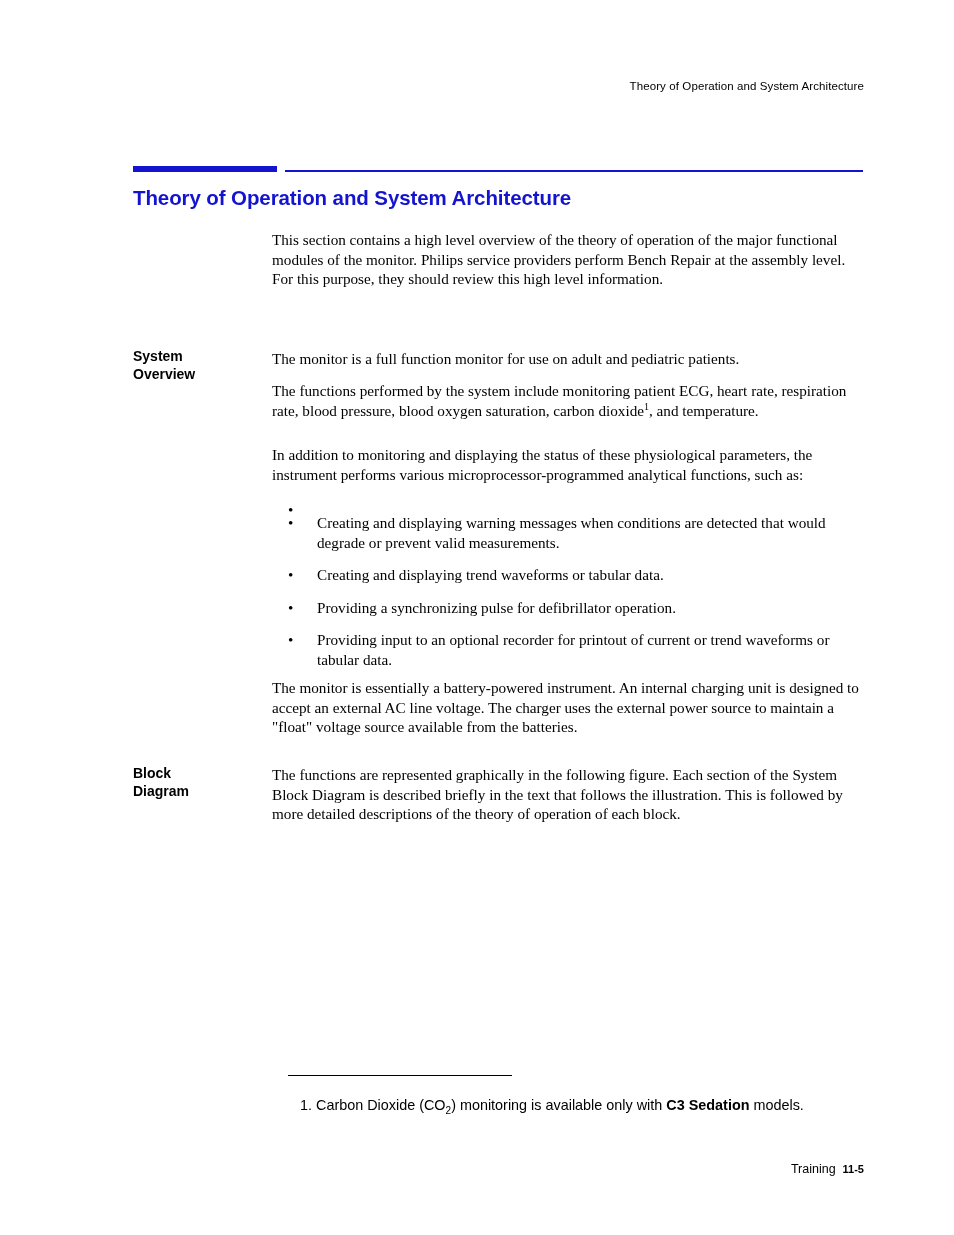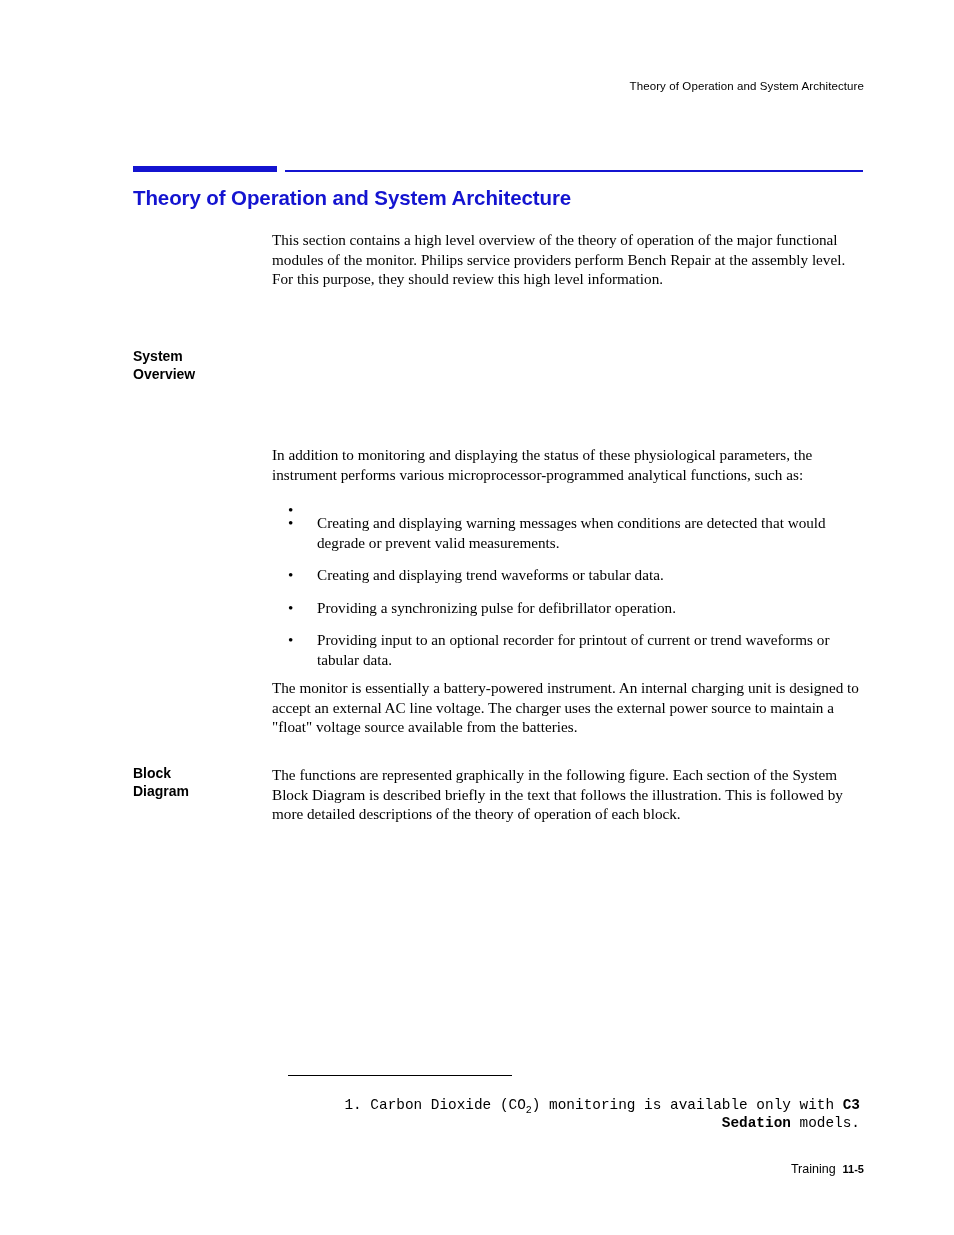--- a/index.html
+++ b/index.html
@@ -116,24 +116,23 @@
     left: 288px;
     width: 224px;
     height: 1px;
     background: #000000;
   }
   .footnote {
     position: absolute;
     top: 1096px;
     left: 300px;
     width: 560px;
-    font-family: Liberation Mono, monospace;
+    font-family: Liberation Sans, sans-serif;
     font-size: 14.4px;
     line-height: 18px;
-    text-align: right;
   }
   .footnote b {
     font-weight: bold;
   }
   .footer {
     position: absolute;
     top: 1162px;
     right: 90px;
     font-family: "Liberation Sans", sans-serif;
     font-size: 12.5px;
@@ -170,21 +169,27 @@
   <div class="body-col" style="top:230px;">
     <p class="body-text">This section contains a high level overview of the theory of operation of the major functional modules of the monitor. Philips service providers perform Bench Repair at the assembly level. For this purpose, they should review this high level information.</p>
   </div>
 
 
   <div class="side-head" style="top:347px;">
     <span>System</span><br>
     <span>Overview</span>
   </div>
 
-
+  <div class="body-col" style="top:349px;">
+    <p class="body-text">The monitor is a full function monitor for use on adult and pediatric patients.</p>
+  </div>
+
+  <div class="body-col" style="top:381px;">
+    <p class="body-text"><span>The functions performed by the system include monitoring patient ECG, heart rate, respiration rate, blood pressure, blood oxygen saturation, carbon dioxide</span><sup>1</sup><span>, and temperature.</span></p>
+  </div>
 
   <div class="body-col" style="top:445px;">
     <p class="body-text">In addition to monitoring and displaying the status of these physiological parameters, the instrument performs various microprocessor-programmed analytical functions, such as:</p>
   </div>
 
   <ul class="bullets" style="top:500px;">
     <li><span class="bullet-dot">•</span></li>
     <li><span class="bullet-dot">•</span><span>Creating and displaying warning messages when conditions are detected that would degrade or prevent valid measurements.</span></li>
     <li><span class="bullet-dot">•</span><span>Creating and displaying trend waveforms or tabular data.</span></li>
     <li><span class="bullet-dot">•</span><span>Providing a synchronizing pulse for defibrillator operation.</span></li>

